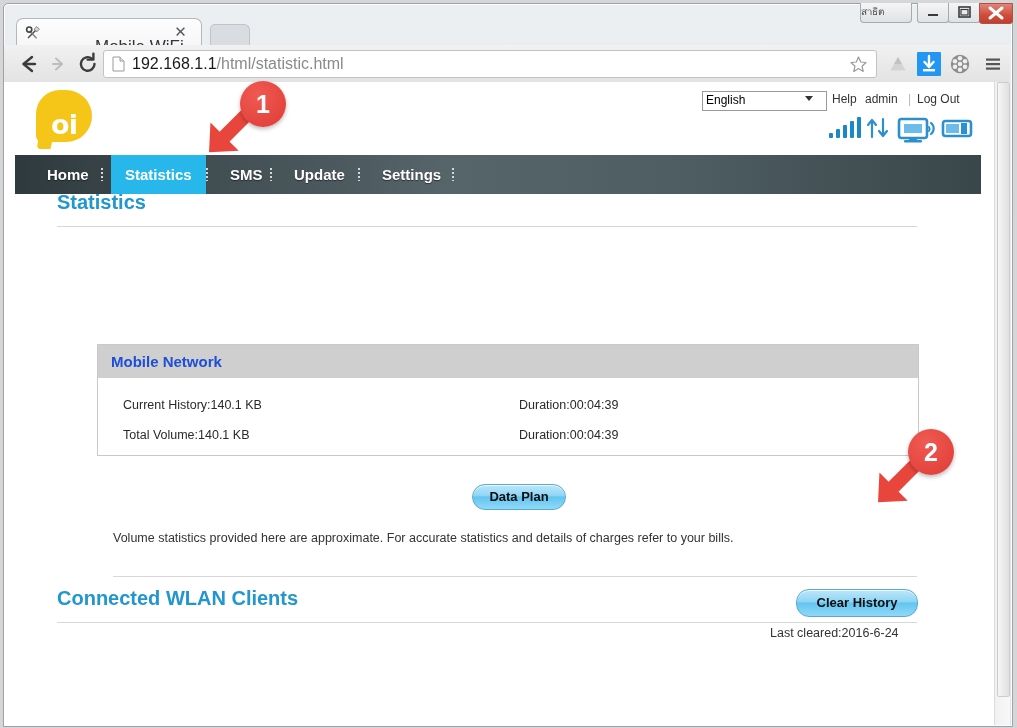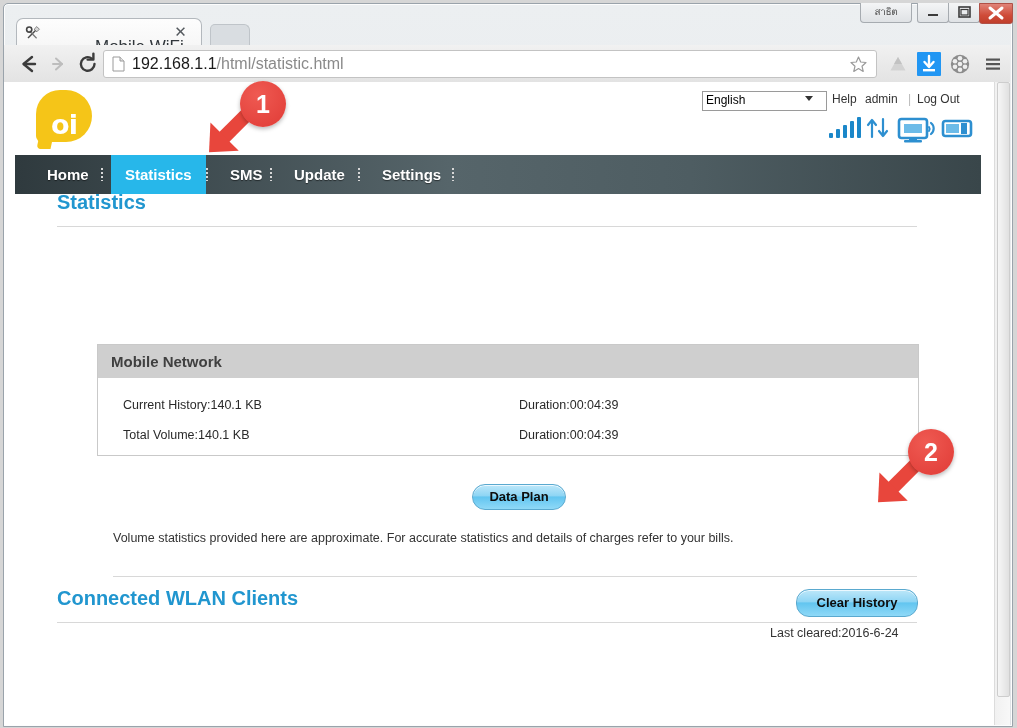--- a/index.html
+++ b/index.html
@@ -20,21 +20,21 @@
     background:linear-gradient(#eceff1,#dfe3e6);
     box-shadow:inset 0 0 0 1px #fdfdfd;
   }
   
   #titlebar{position:absolute;left:3px;top:3px;width:1008px;height:22px;}
   .winbtn{
     position:absolute;top:0;height:19px;
     border:1px solid #a6abb0;border-top:none;
     border-radius:0 0 3px 3px;
     background:linear-gradient(#f4f5f6,#dfe2e5);
-    font-size:11px;color:#333;text-align:center;line-height:17px;
+    font-size:11px;color:#333;text-align:left;line-height:17px;
   }
   #btn-demo{left:857px;width:50px;border-radius:0 0 4px 4px;font-size:10px;color:#4a4a4a;letter-spacing:-0.3px;}
   #btn-min{left:914px;width:30px;}
   #btn-max{left:945px;width:30px;}
   #btn-close{left:976px;width:32px;border:1px solid #b05147;
     background:linear-gradient(#e08478,#cf4b38 60%,#c03f2c);color:#fff;font-weight:bold;}
   
   #tabstrip{position:absolute;left:4px;top:14px;width:1006px;height:32px;}
   #tab{
     position:absolute;left:12px;top:4px;width:184px;height:29px;
@@ -162,21 +162,21 @@
   .hr{position:absolute;height:1px;background:#d8d8d8;}
   #panel{
     position:absolute;left:82px;top:150px;width:820px;height:110px;
     border:1px solid #c9c9c9;background:#fff;
   }
   #panel-head{
     position:absolute;left:0;top:0;width:820px;height:33px;
     background:#cfcfcf;
   }
   #panel-head-text{
-    position:absolute;left:13px;top:8px;font-size:15px;font-weight:bold;color:#404040;
+    position:absolute;left:13px;top:8px;font-size:15px;font-weight:bold;color:#1d4ed8;
   }
   .statline{position:absolute;font-size:12.5px;color:#2a2a2a;white-space:nowrap;}
   .btn{
     position:absolute;
     background:linear-gradient(#bde7f9 0%,#8ed5f4 45%,#62c5f0 50%,#8fd9f7 100%);
     border:1px solid #5aa9cf;border-radius:13px;
     font-size:13px;font-weight:bold;color:#0d0d0d;
     text-align:center;cursor:pointer;
     box-shadow:inset 0 1px 0 #eaf8ff;
   }

